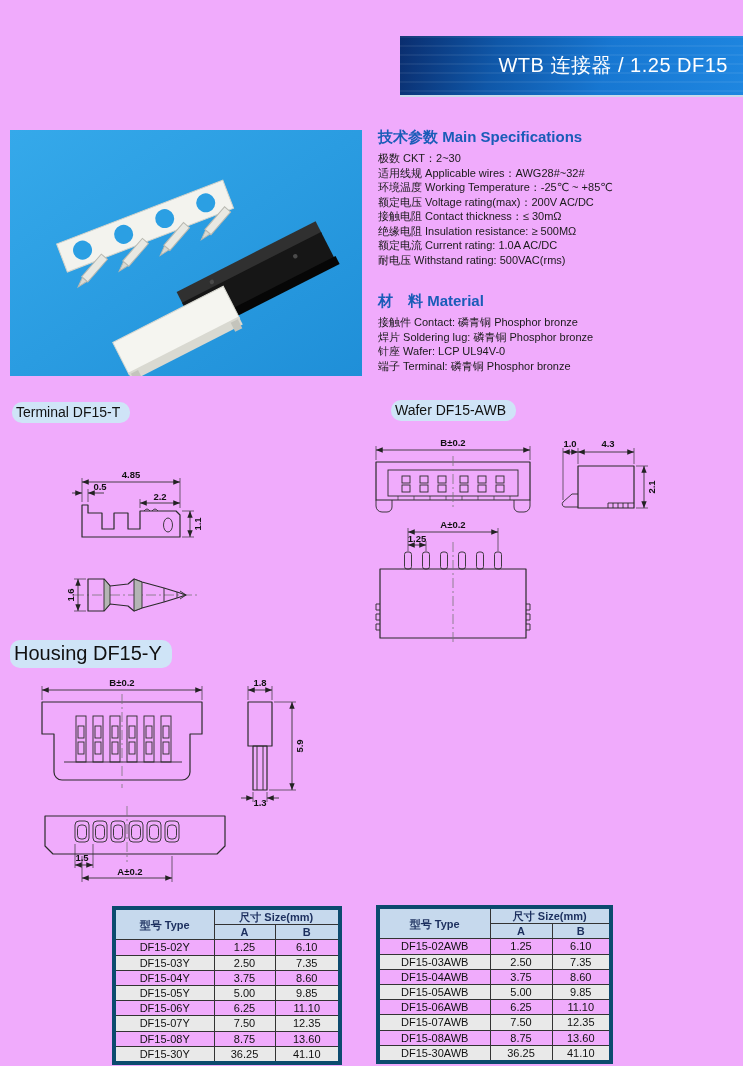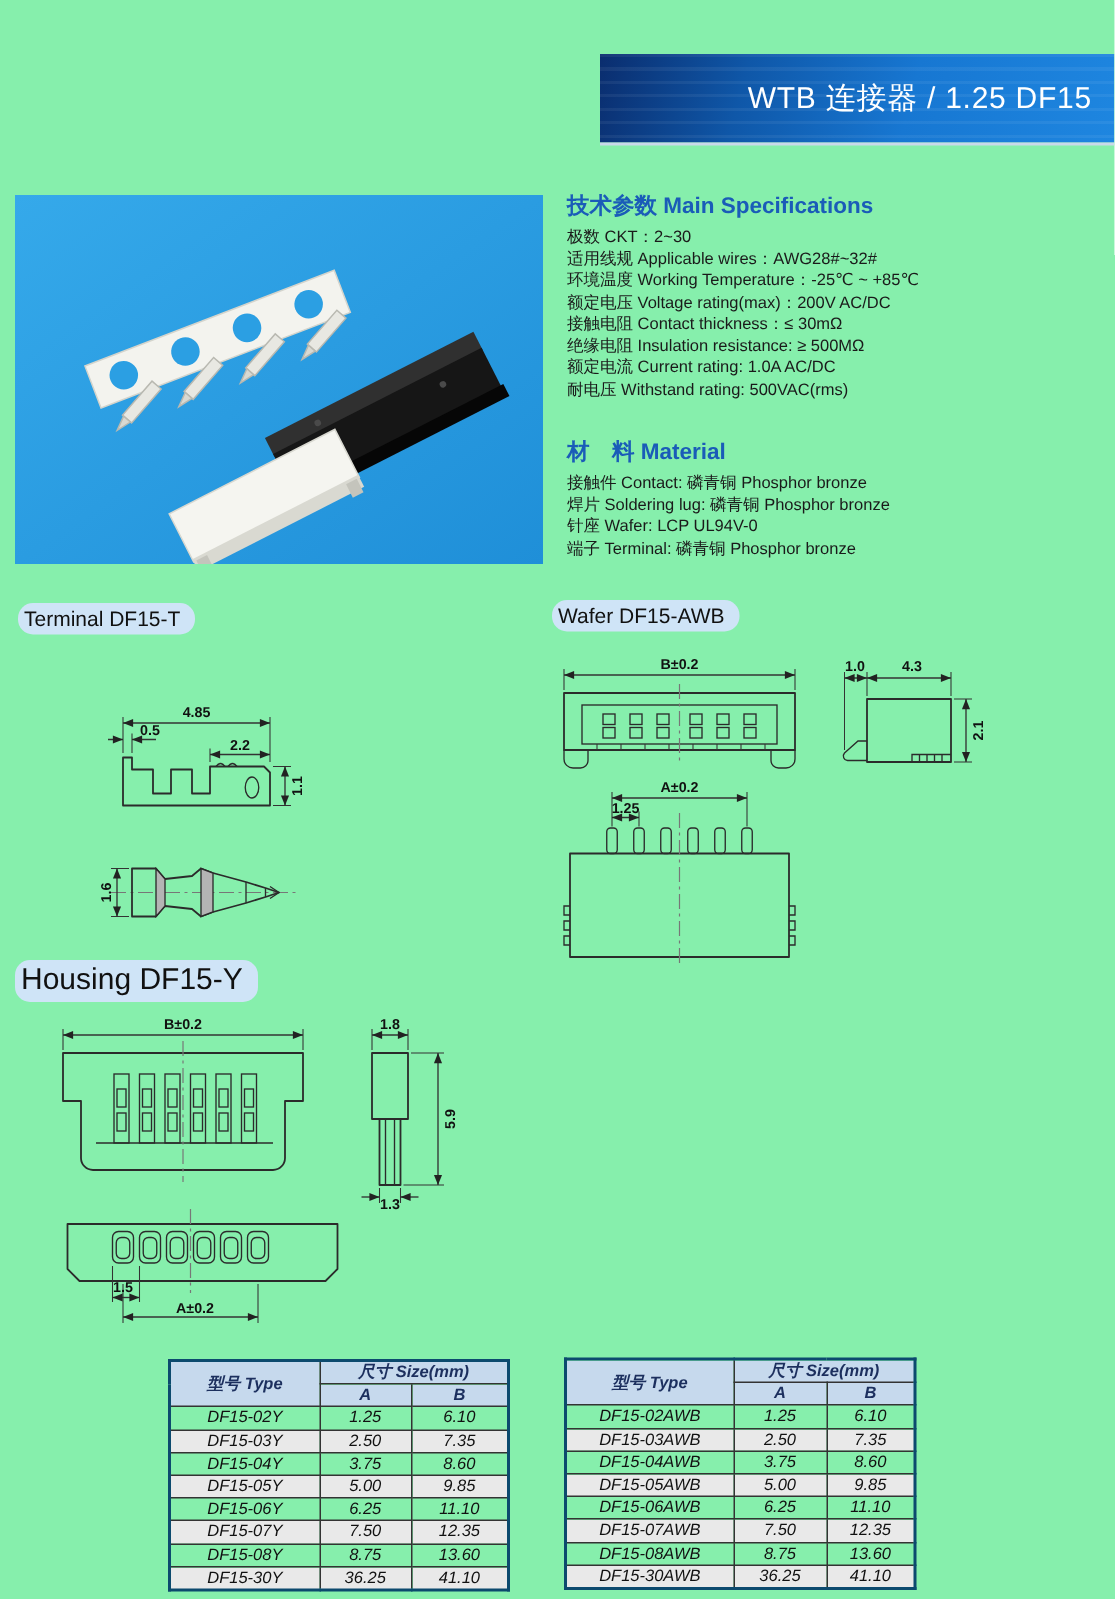--- a/index.html
+++ b/index.html
@@ -1,16 +1,16 @@
 <!DOCTYPE html>
 <html><head>
 <meta charset="utf-8">
 <style>
   html,body{margin:0;padding:0;background:#ffffff;}
-  .page{position:relative;width:743px;height:1066px;background:#86efac;overflow:hidden;
+  .page{position:relative;width:743px;height:1066px;background:#f0abfc;overflow:hidden;
         font-family:"Liberation Sans","DejaVu Sans",sans-serif;}
   .abs{position:absolute;}
 
   
   .banner{position:absolute;left:400px;top:36px;width:343px;height:61px;box-sizing:border-box;
           background:linear-gradient(105deg,#0a2d6e 0%,#0f57a8 28%,#1777d2 60%,#1e86e0 100%);
           color:#fff;display:flex;align-items:center;justify-content:flex-end;
           padding-right:15px;font-size:20px;letter-spacing:0.5px;
           border-bottom:2px solid #c9d9ea;}
   .banner::after{content:"";position:absolute;inset:0;pointer-events:none;
@@ -18,40 +18,40 @@
 
   
   .specs,.material{position:absolute;left:378px;width:364px;color:#1a1a1a;}
   .specs{top:128px;} .material{top:292px;}
   .blue-head{color:#1a5cb8;font-size:15px;font-weight:bold;margin:0 0 4px 0;}
   .spec-line{font-size:11px;line-height:14.5px;white-space:nowrap;}
 
   
   .sec-label{position:absolute;background:#cfe4f7;color:#111;font-size:14px;padding:2px 10px 3px 4px;border-radius:10px;}
   .lab-terminal{left:12px;top:402px;}
-  .lab-wafer{left:368px;top:400px;}
+  .lab-wafer{left:391px;top:400px;}
   .lab-housing{left:10px;top:640px;font-size:20px;}
 
   
   svg{display:block;}
   .outline{stroke:#2b2b2b;stroke-width:1.2;fill:none;stroke-linejoin:round;}
   .thin{stroke:#2b2b2b;stroke-width:0.9;fill:none;}
   .ext{stroke:#333;stroke-width:0.7;fill:none;}
   .dimline{stroke:#333;stroke-width:0.9;fill:none;}
   .center{stroke:#777;stroke-width:0.8;stroke-dasharray:10 3 2 3;fill:none;}
   text.dim{font-size:9.5px;fill:#111;text-anchor:middle;font-weight:bold;
            font-family:"Liberation Sans","DejaVu Sans",sans-serif;}
 
   
   table.dim-table{position:absolute;border-collapse:collapse;table-layout:fixed;
                   font-size:11px;color:#111;}
   table.dim-table th,table.dim-table td{border:1px solid #333;text-align:center;
                   padding:0;height:14.2px;line-height:14.2px;overflow:hidden;}
   table.dim-table th{background:#c6d9ed;color:#1c2f5e;font-weight:bold;}
-  table.dim-table{border:2px solid #0c4a6e;font-style:italic;}
+  table.dim-table{border:4px solid #0c4a6e;}
   table.dim-table tbody tr:nth-child(even) td{background:#e9e9e9;}
   .tbl-housing{left:112px;top:906px;width:226px;}
   .tbl-wafer{left:376px;top:905px;width:233px;}
 </style>
 </head>
 <body>
 
 <div class="page">
 
   <div class="banner">

